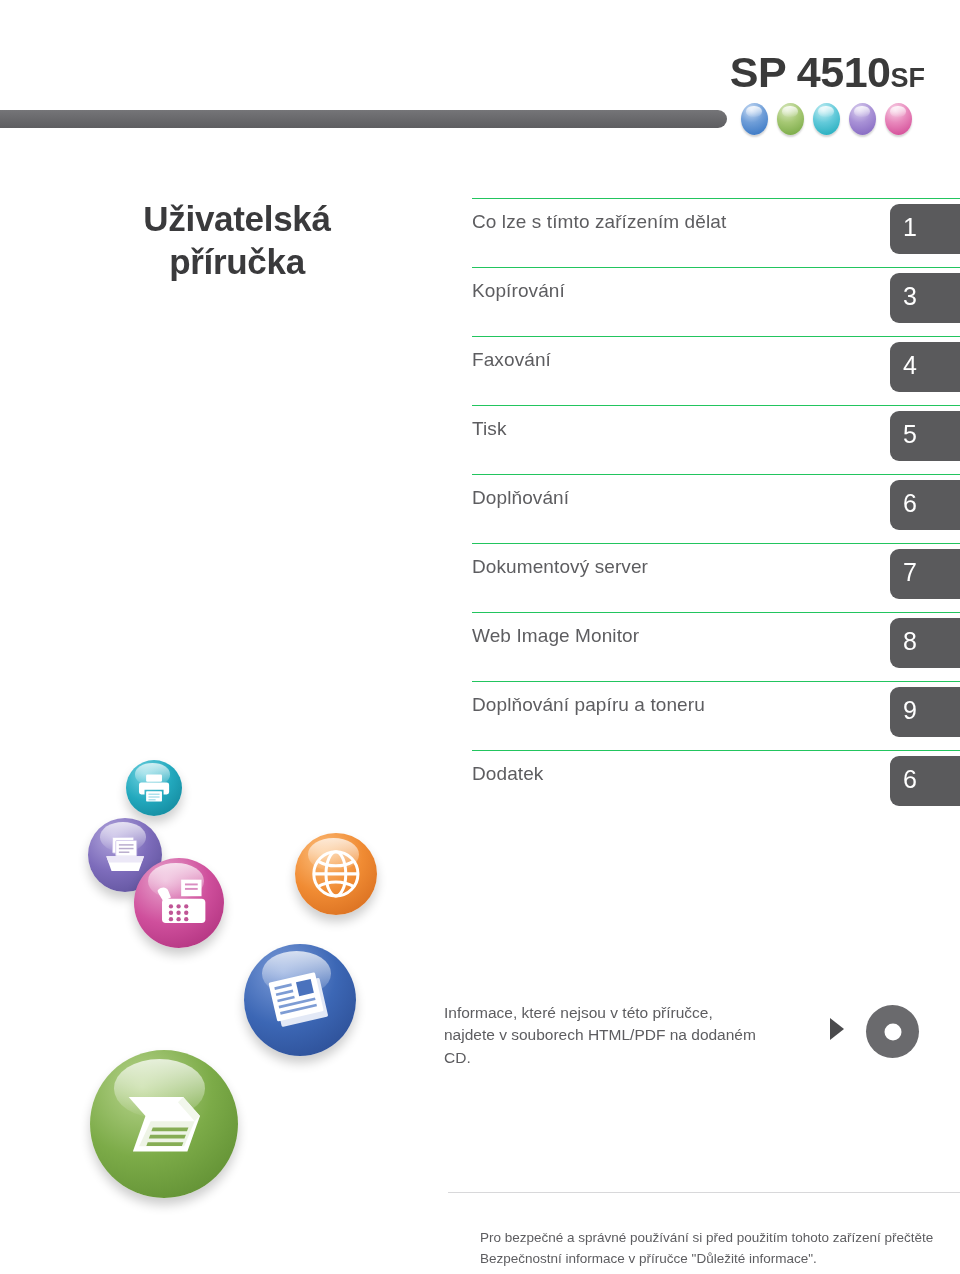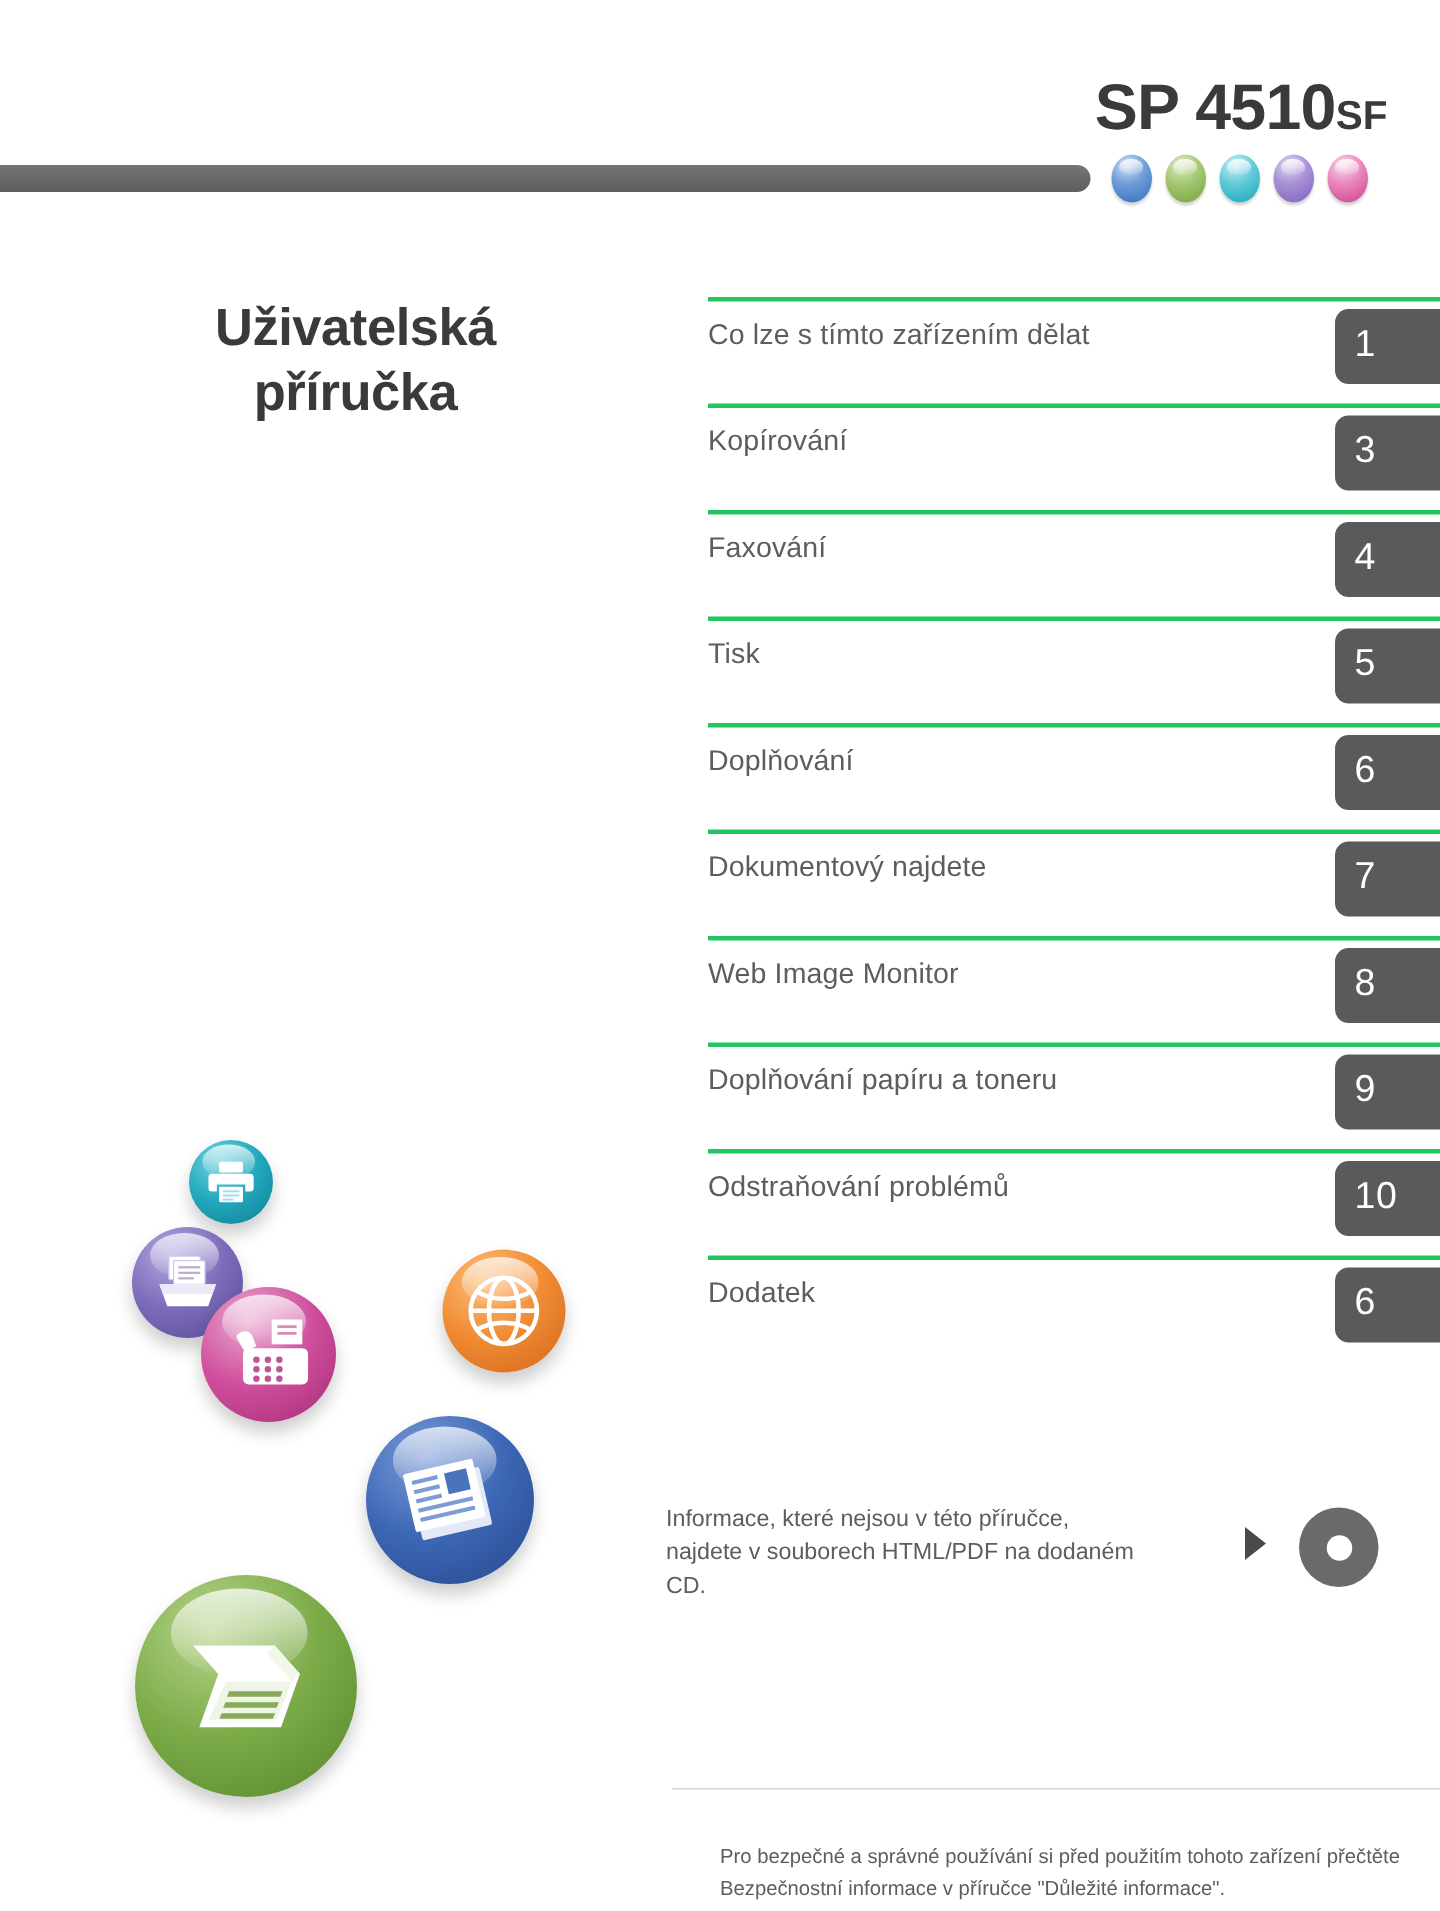--- a/index.html
+++ b/index.html
@@ -94,21 +94,21 @@
   
   .chapters {
     position: absolute;
     left: 472px;
     top: 198px;
     width: 488px;
   }
   .chapter {
     position: relative;
     height: 68px;
-    border-top: 3px solid #22c55e;
+    border-top: 1px solid #22c55e;
   }
   .chapter .label {
     position: absolute;
     left: 0;
     top: 12px;
     font-size: 19px;
     color: #5d5d60;
     white-space: nowrap;
     letter-spacing: 0.1px;
   }
@@ -295,46 +295,40 @@
     </div>
 
     <div class="chapter">
       <div class="label">Doplňování</div>
       <div class="tab">
         <span class="num">6</span>
       </div>
     </div>
 
     <div class="chapter">
-      <div class="label">Dokumentový najdete</div>
+      <div class="label">Dokumentový server</div>
       <div class="tab">
         <span class="num">7</span>
       </div>
     </div>
 
     <div class="chapter">
       <div class="label">Web Image Monitor</div>
       <div class="tab">
         <span class="num">8</span>
       </div>
     </div>
 
     <div class="chapter">
       <div class="label">Doplňování papíru a toneru</div>
       <div class="tab">
         <span class="num">9</span>
       </div>
     </div>
 
-    <div class="chapter">
-      <div class="label">Odstraňování problémů</div>
-      <div class="tab">
-        <span class="num">10</span>
-      </div>
-    </div>
 
     <div class="chapter">
       <div class="label">Dodatek</div>
       <div class="tab">
         <span class="num">6</span>
       </div>
     </div>
 
   </div>
 

